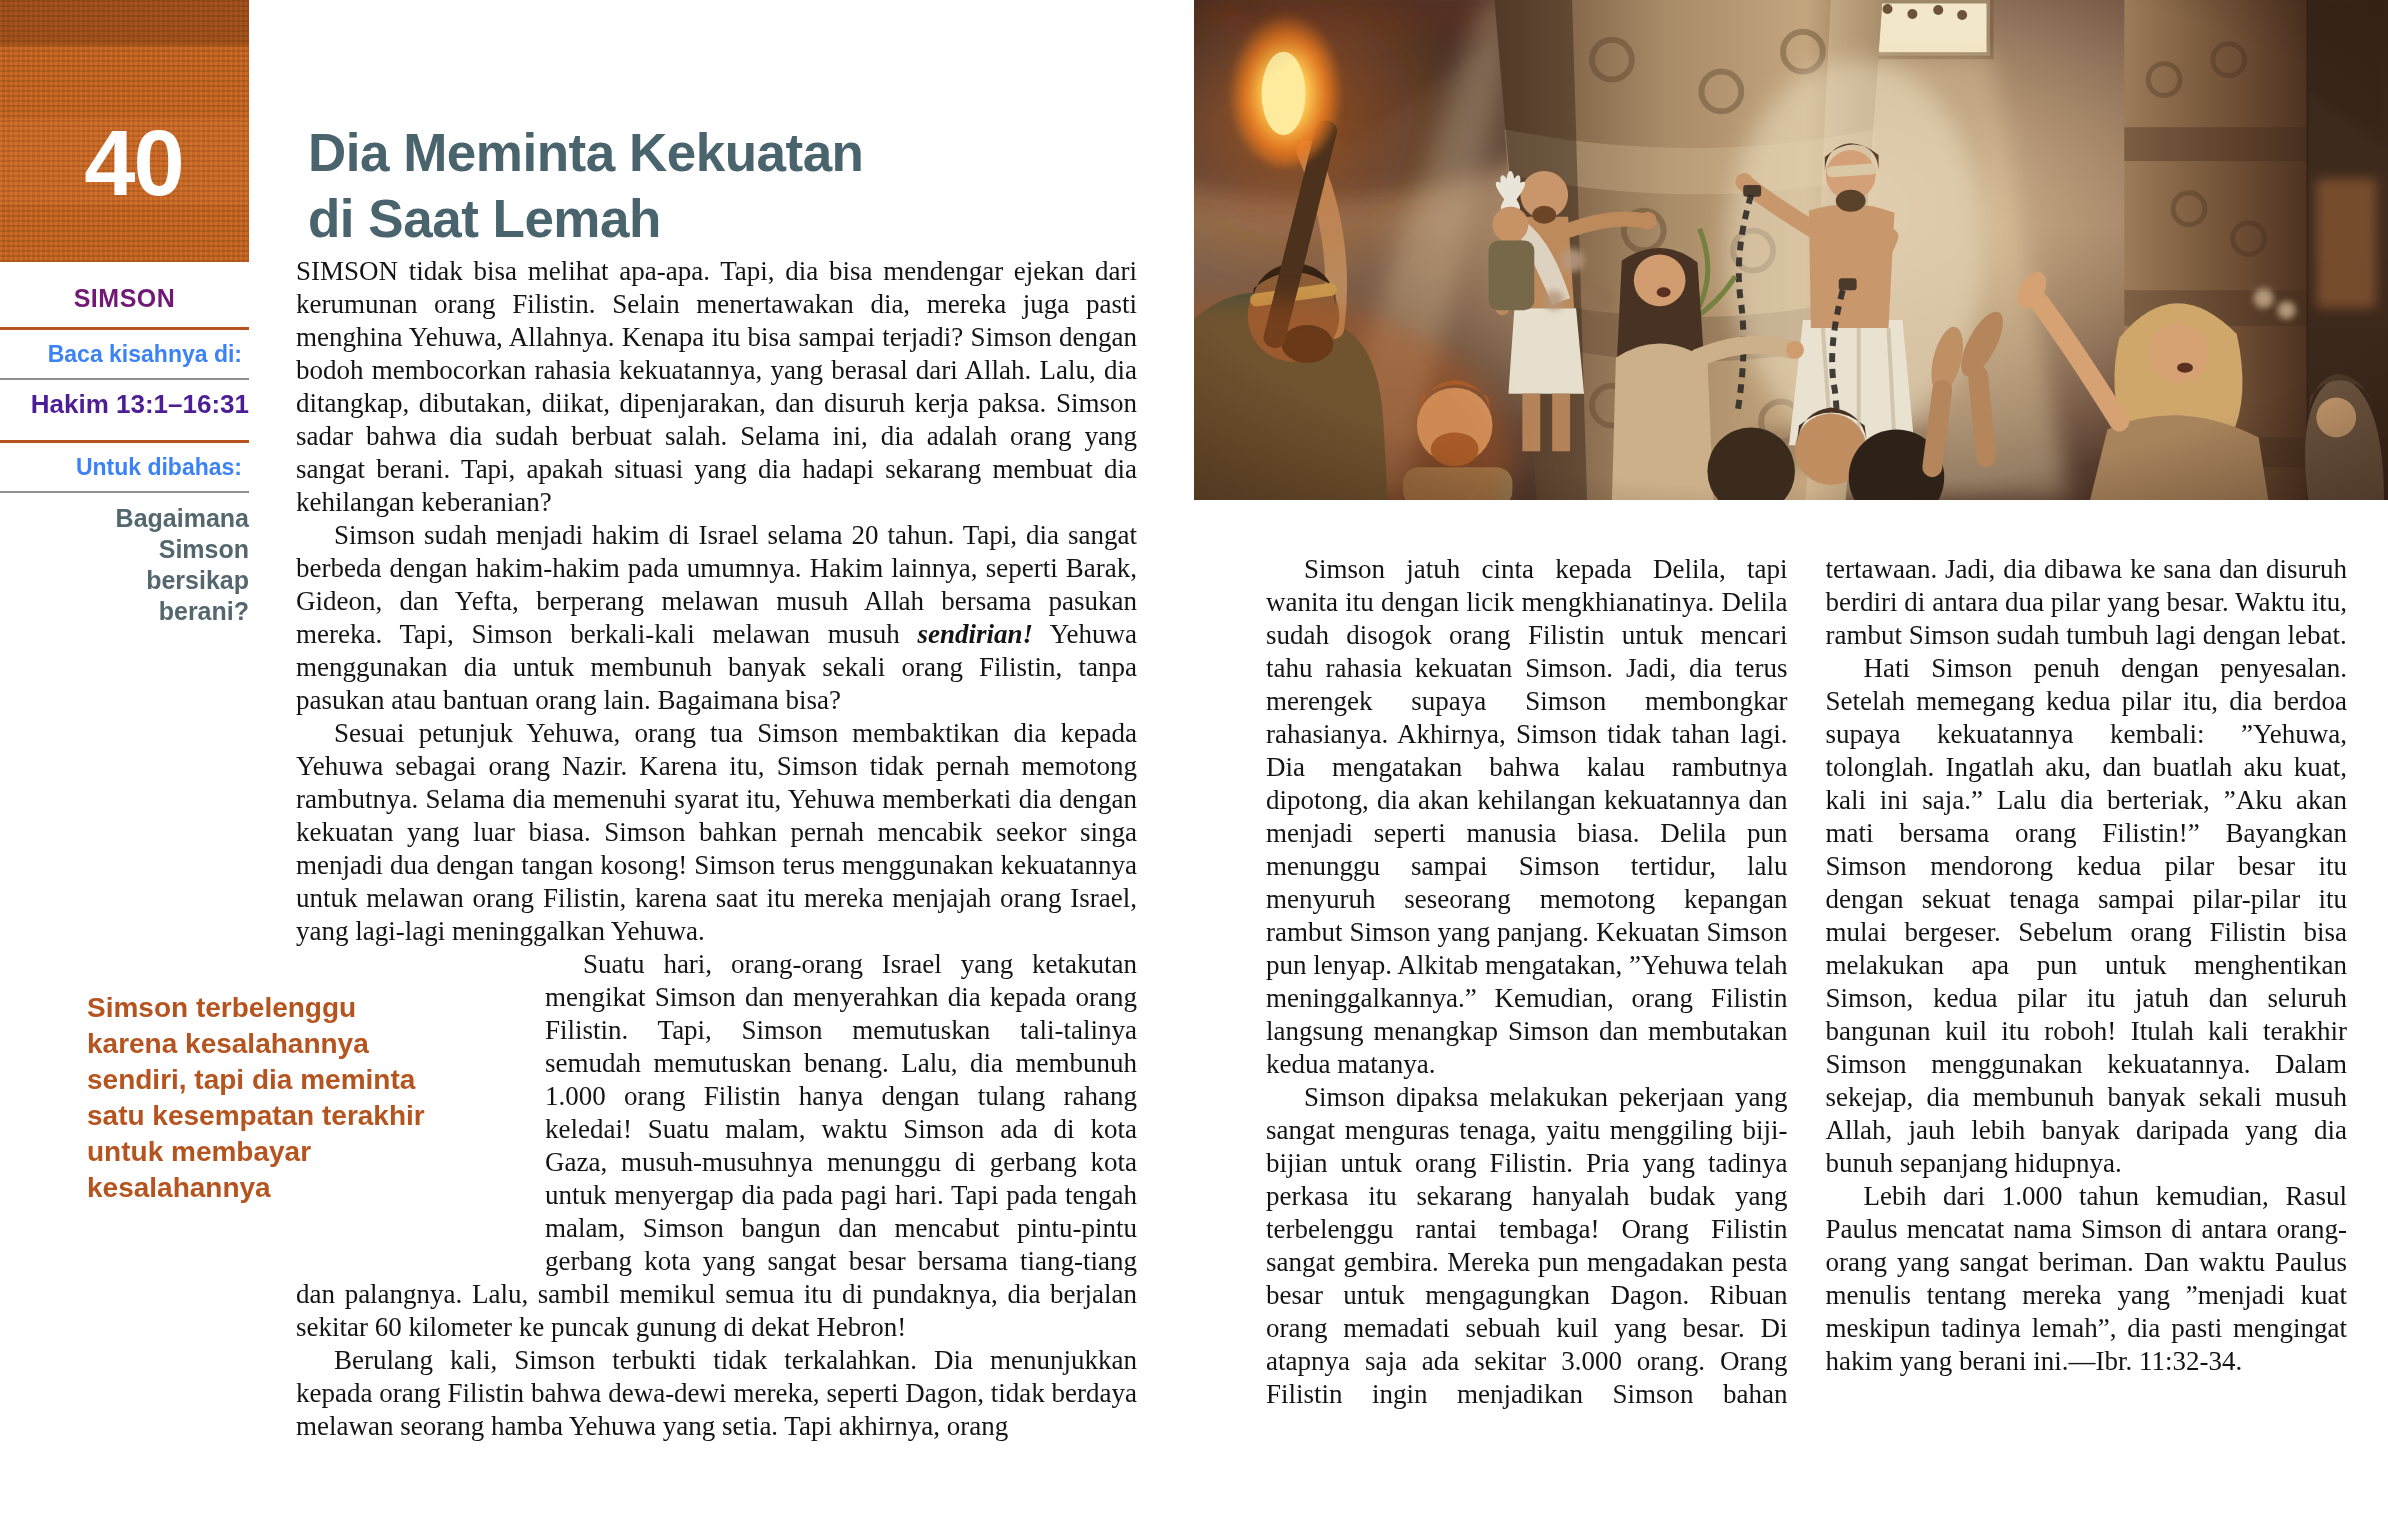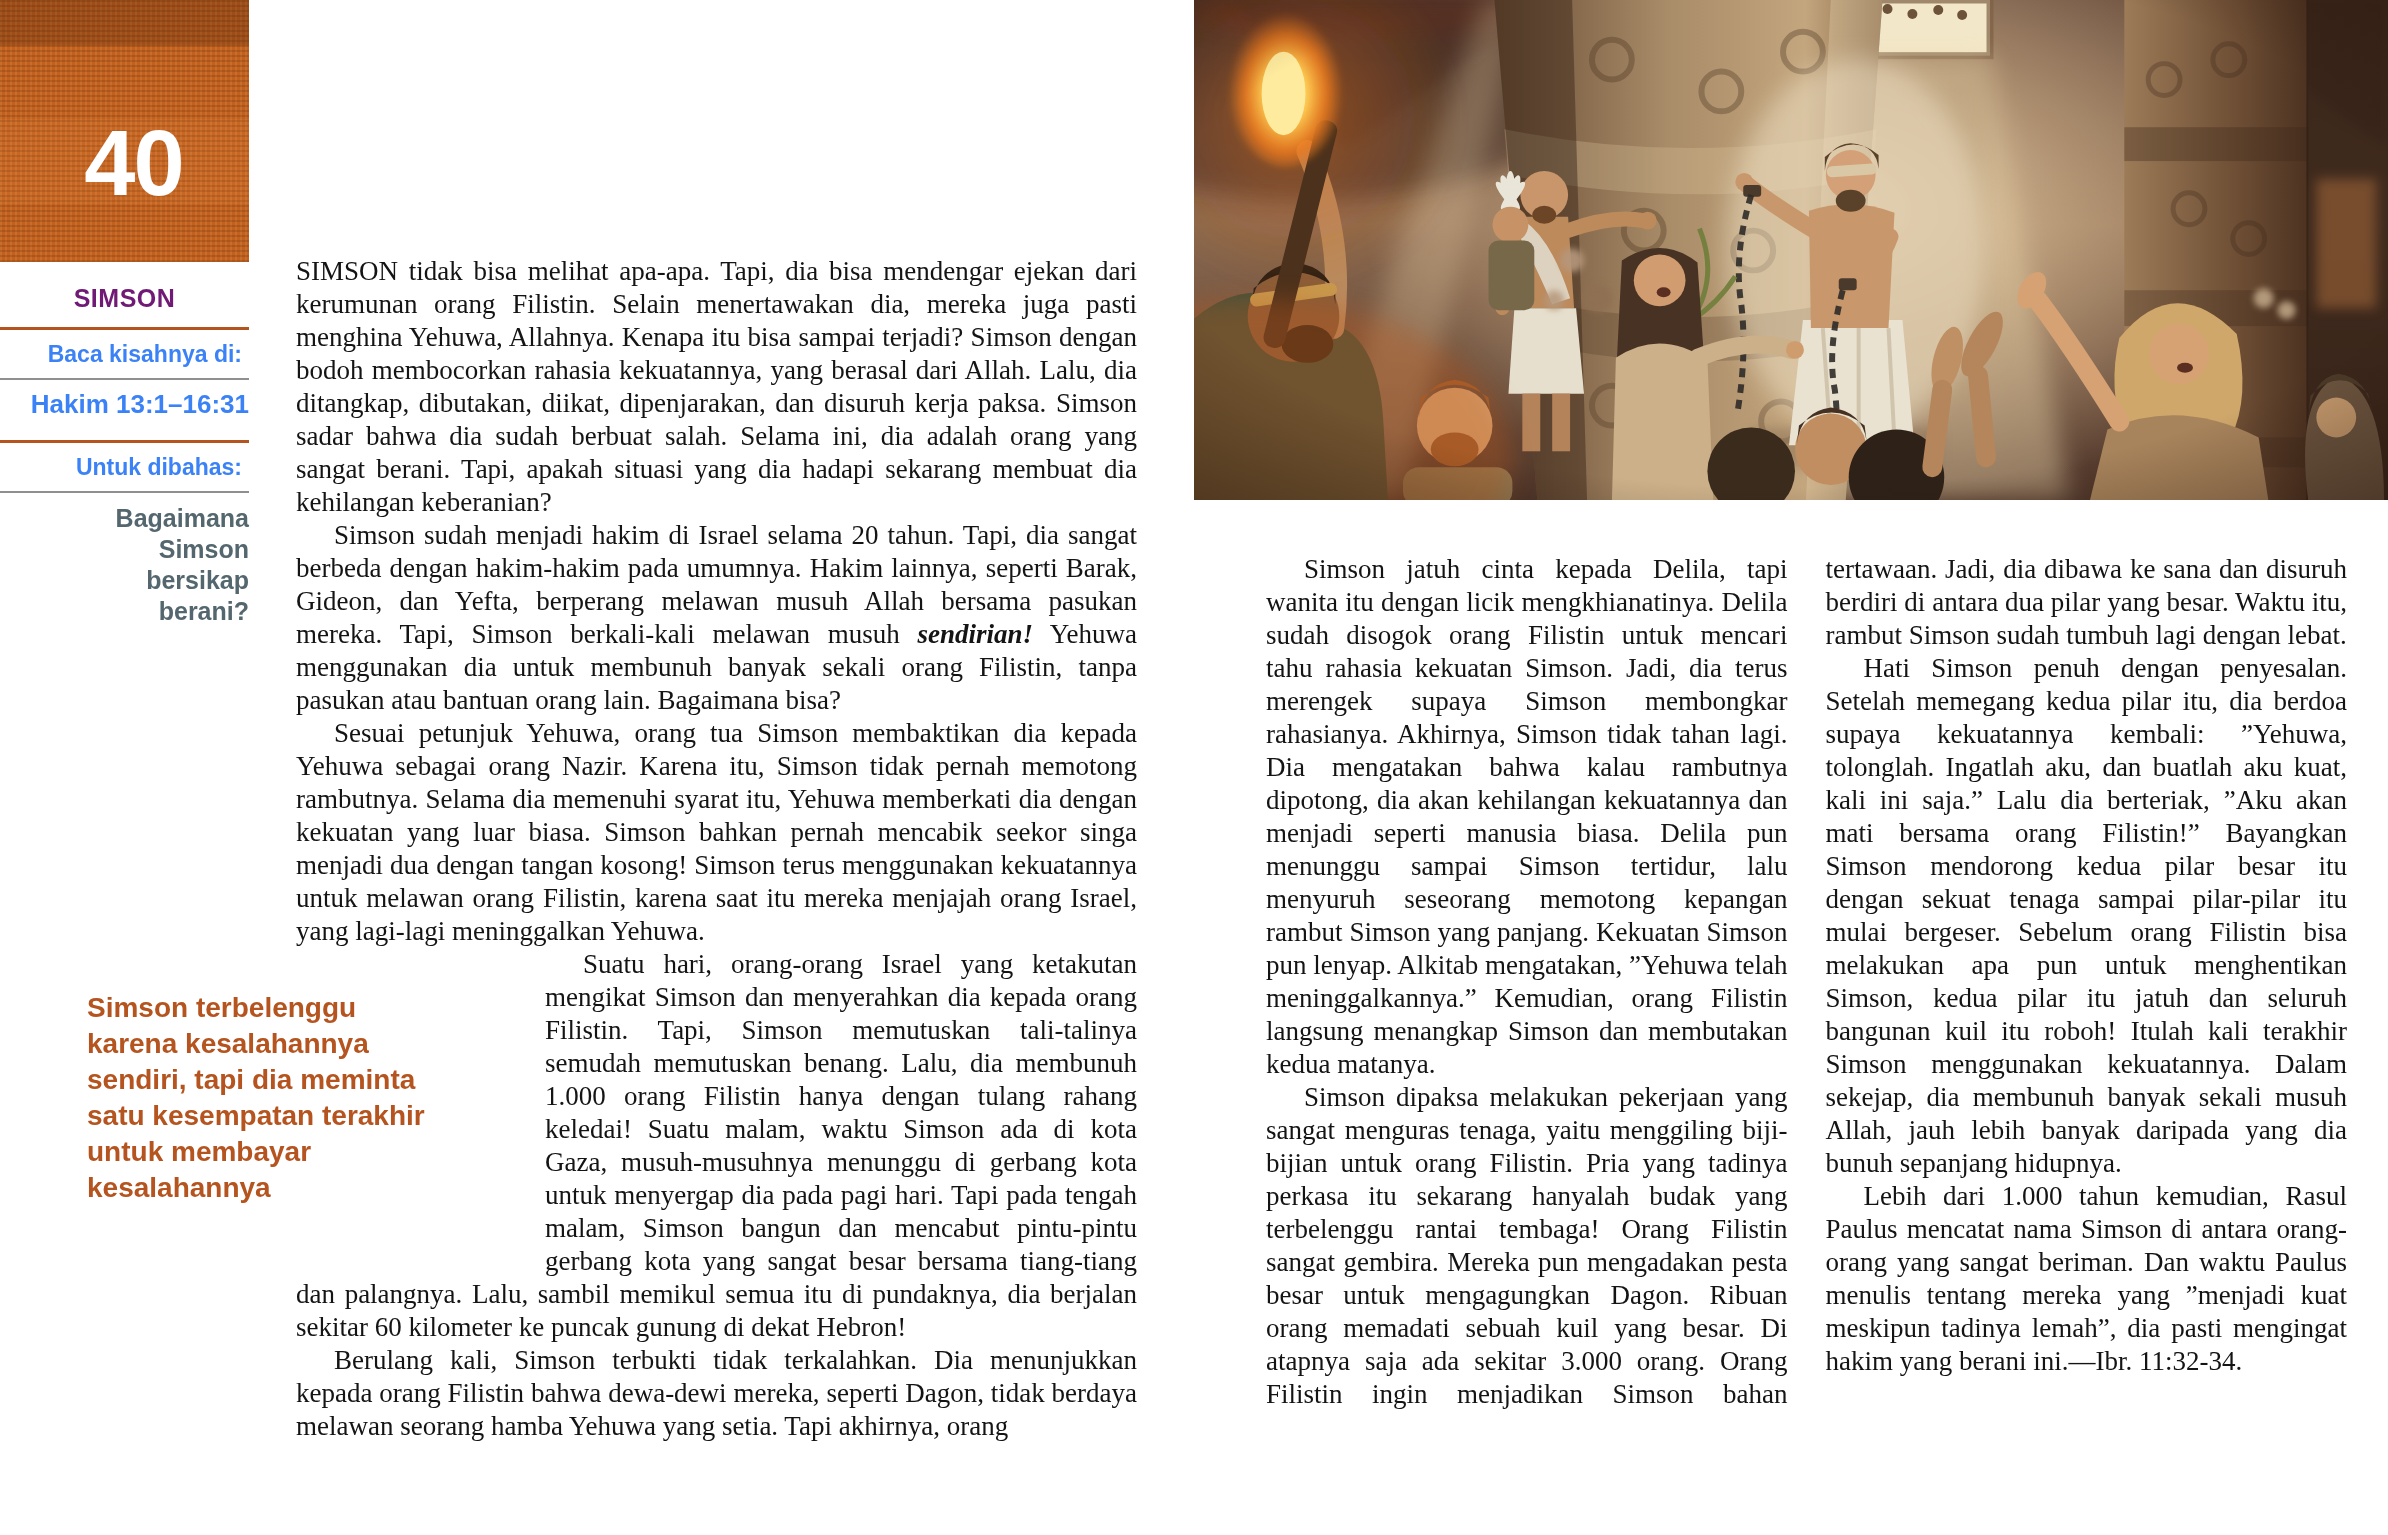--- a/index.html
+++ b/index.html
@@ -20,21 +20,21 @@
      color:#ffffff;letter-spacing:-2px;}
 
   
   .sidebar{position:absolute;left:0;top:262px;width:249px;
      font-family:"Liberation Sans", sans-serif;text-align:right;}
   .sb-person{margin-top:22px;font-size:25px;font-weight:bold;color:#701a75;letter-spacing:0.5px;text-align:center;}
   .rule{border:none;height:0;margin:0;}
   .rule-orange{border-top:3px solid #b5541f;margin-top:14px;}
   .rule-gray{border-top:2px solid #8f8f8f;}
   .sb-label{margin:11px 7px 10px 0;font-size:23px;font-weight:bold;color:#3b82f6;}
-  .sb-ref{margin:9px 0 20px 0;font-size:26px;font-weight:bold;color:#3b82f6;}
+  .sb-ref{margin:9px 0 20px 0;font-size:26px;font-weight:bold;color:#4c1d95;}
   .sb-question{margin:10px 0 0 50px;font-size:25px;font-weight:bold;color:#54676e;line-height:31px;}
   .sidebar .rule-orange.second{margin-top:2px;}
 
   
   .article-title{position:absolute;left:308px;top:84px;width:756px;
      font-family:"Liberation Sans", sans-serif;font-weight:bold;font-size:53px;line-height:66px;
      color:#4a646e;letter-spacing:-0.5px;}
   .article-title span{display:block;}
   .left-body{position:absolute;left:296px;top:255px;width:841px;
      font-size:27px;line-height:33px;text-align:justify;}
@@ -68,20 +68,24 @@
     <hr class="rule rule-orange">
     <div class="sb-label">Baca kisahnya di:</div>
     <hr class="rule rule-gray">
     <div class="sb-ref">Hakim 13:1–16:31</div>
     <hr class="rule rule-orange second">
     <div class="sb-label">Untuk dibahas:</div>
     <hr class="rule rule-gray">
     <div class="sb-question">Bagaimana Simson bersikap berani?</div>
   </div>
 
+  <h1 class="article-title">
+    <span>Dia Meminta Kekuatan</span>
+    <span>di Saat Lemah</span>
+  </h1>
 
   <div class="left-body">
     <p>SIMSON tidak bisa melihat apa-apa. Tapi, dia bisa mendengar ejekan dari kerumunan orang Filistin. Selain menertawakan dia, mereka juga pasti menghina Yehuwa, Allahnya. Kenapa itu bisa sampai terjadi? Simson dengan bodoh membocorkan rahasia kekuatannya, yang berasal dari Allah. Lalu, dia ditangkap, dibutakan, diikat, dipenjarakan, dan disuruh kerja paksa. Simson sadar bahwa dia sudah berbuat salah. Selama ini, dia adalah orang yang sangat berani. Tapi, apakah situasi yang dia hadapi sekarang membuat dia kehilangan keberanian?</p>
     <p class="indent"><span>Simson sudah menjadi hakim di Israel selama 20 tahun. Tapi, dia sangat berbeda dengan hakim-hakim pada umumnya. Hakim lainnya, seperti Barak, Gideon, dan Yefta, berperang melawan musuh Allah bersama pasukan mereka. Tapi, Simson berkali-kali melawan musuh </span><span class="bi">sendirian!</span><span> Yehuwa menggunakan dia untuk membunuh banyak sekali orang Filistin, tanpa pasukan atau bantuan orang lain. Bagaimana bisa?</span></p>
     <p class="indent">Sesuai petunjuk Yehuwa, orang tua Simson membaktikan dia kepada Yehuwa sebagai orang Nazir. Karena itu, Simson tidak pernah memotong rambutnya. Selama dia memenuhi syarat itu, Yehuwa memberkati dia dengan kekuatan yang luar biasa. Simson bahkan pernah mencabik seekor singa menjadi dua dengan tangan kosong! Simson terus menggunakan kekuatannya untuk melawan orang Filistin, karena saat itu mereka menjajah orang Israel, yang lagi-lagi meninggalkan Yehuwa.</p>
     <p class="indent"><span class="pull-quote">Simson terbelenggu karena kesalahannya sendiri, tapi dia meminta satu kesempatan terakhir untuk membayar kesalahannya</span><span>Suatu hari, orang-orang Israel yang ketakutan mengikat Simson dan menyerahkan dia kepada orang Filistin. Tapi, Simson memutuskan tali-talinya semudah memutuskan benang. Lalu, dia membunuh 1.000 orang Filistin hanya dengan tulang rahang keledai! Suatu malam, waktu Simson ada di kota Gaza, musuh-musuhnya menunggu di gerbang kota untuk menyergap dia pada pagi hari. Tapi pada tengah malam, Simson bangun dan mencabut pintu-pintu gerbang kota yang sangat besar bersama tiang-tiang dan palangnya. Lalu, sambil memikul semua itu di pundaknya, dia berjalan sekitar 60 kilometer ke puncak gunung di dekat Hebron!</span></p>
     <p class="indent">Berulang kali, Simson terbukti tidak terkalahkan. Dia menunjukkan kepada orang Filistin bahwa dewa-dewi mereka, seperti Dagon, tidak berdaya melawan seorang hamba Yehuwa yang setia. Tapi akhirnya, orang</p>
   </div>
 
   <div class="illustration">

